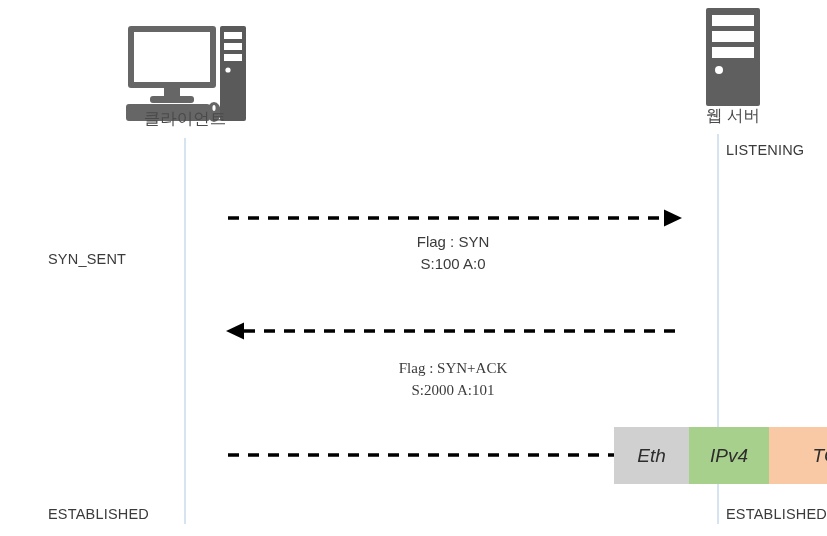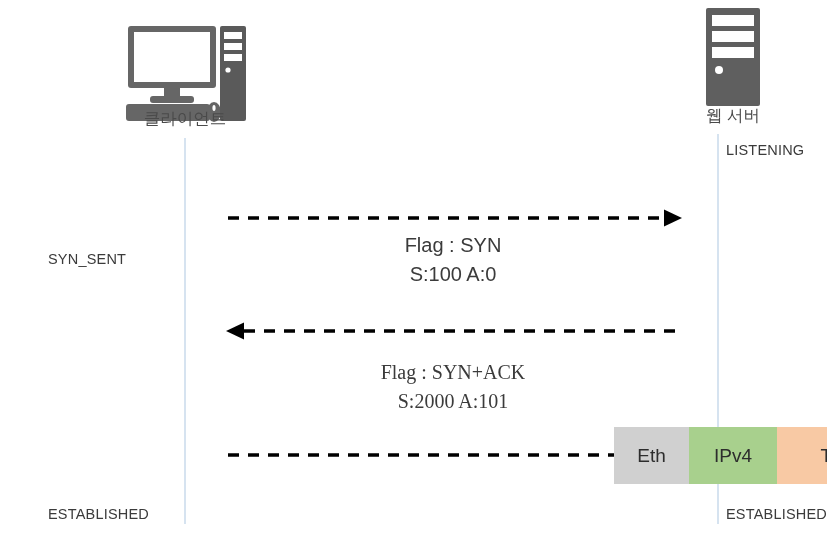--- a/index.html
+++ b/index.html
@@ -64,21 +64,21 @@
   .arrow-svg { position: absolute; overflow: visible; }
   #arrow-1 { left: 186px; top: 205px; width: 460px; height: 26px; }
   #arrow-2 { left: 186px; top: 318px; width: 460px; height: 26px; }
   #arrow-3 { left: 186px; top: 442px; width: 400px; height: 26px; }
 
   
   .msg {
     position: absolute;
     text-align: center;
     color: #3b3b3b;
-    font-size: 20px;
+    font-size: 15px;
     line-height: 1.45;
     white-space: nowrap;
   }
   #msg-1 { left: 295px; top: 231px; width: 240px; }
   #msg-2 { left: 295px; top: 358px; width: 240px; font-family: Liberation Serif, serif; }
   .msg-line { display: block; }
 
   
   #packet-boxes {
     position: absolute;
@@ -88,23 +88,24 @@
     display: flex;
     align-items: stretch;
   }
   .packet-box {
     display: flex;
     align-items: center;
     justify-content: center;
     font-size: 19px;
     color: #2d2d2d;
     box-sizing: border-box;
+    font-style: italic;
   }
   #packet-eth  { width: 75px; }
-  #packet-ipv4 { width: 88px; }
+  #packet-ipv4 { width: 80px; }
   #packet-tcp  { width: 77px; padding-left: 48px; }
 </style>
 </head>
 <body>
 
 <div id="canvas">
 
   <div class="lifeline" id="lifeline-client" style="background: rgb(214, 227, 240);"></div>
   <div class="lifeline" id="lifeline-server" style="background: rgb(214, 227, 240);"></div>
 

